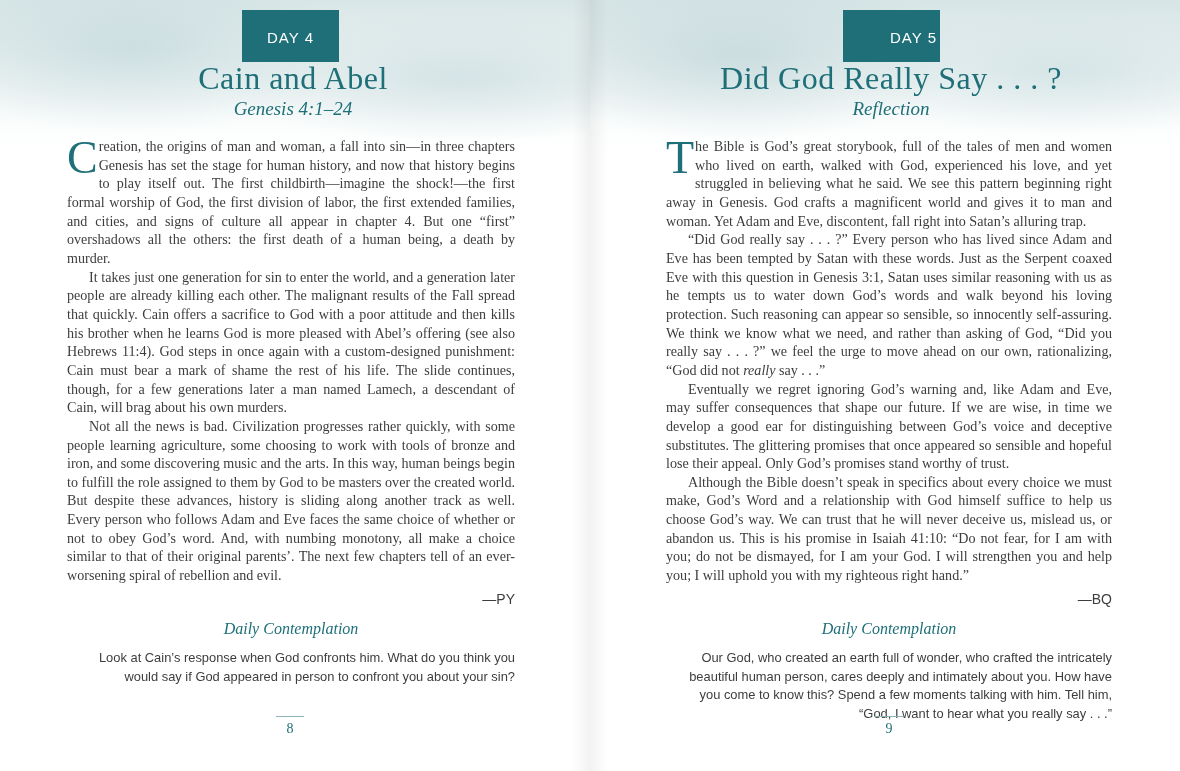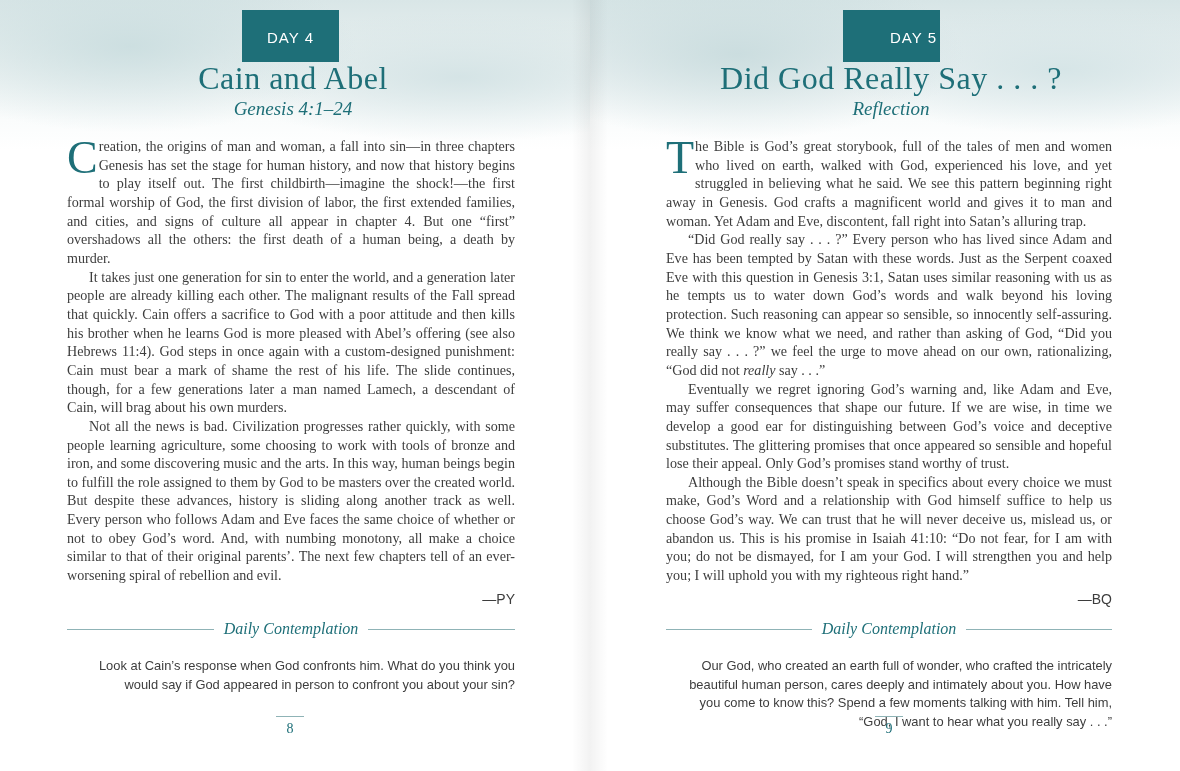--- a/index.html
+++ b/index.html
@@ -48,21 +48,21 @@
   .body p.first { text-indent:0; }
   .dropcap {
     float:left; font-size:46px; line-height:36px; color:#1e6f78;
     margin:3px 1px 0 0; padding:0;
   }
   .sig {
     text-align:right; font-family:"Liberation Sans", sans-serif; font-size:14px;
     margin-top:5px; color:#3d3d3d;
   }
   .contemplation-head {
-    display:flex; align-items:center; margin-top:12px; margin-bottom:18px;
+    display:flex; align-items:center; margin-top:12px; margin-bottom:10px;flex-direction:column;
   }
   .contemplation-head .rule { flex:1; height:1px; background:#8fb3b6; }
   .contemplation-head .label {
     padding:0 10px; font-style:italic; font-size:16px; color:#1e6f78;
   }
   .prompt {
     font-family:"Liberation Sans", sans-serif; font-size:12.9px; line-height:18.6px;
     color:#3d3d3d; text-align:right;
   }
   .page-num {

